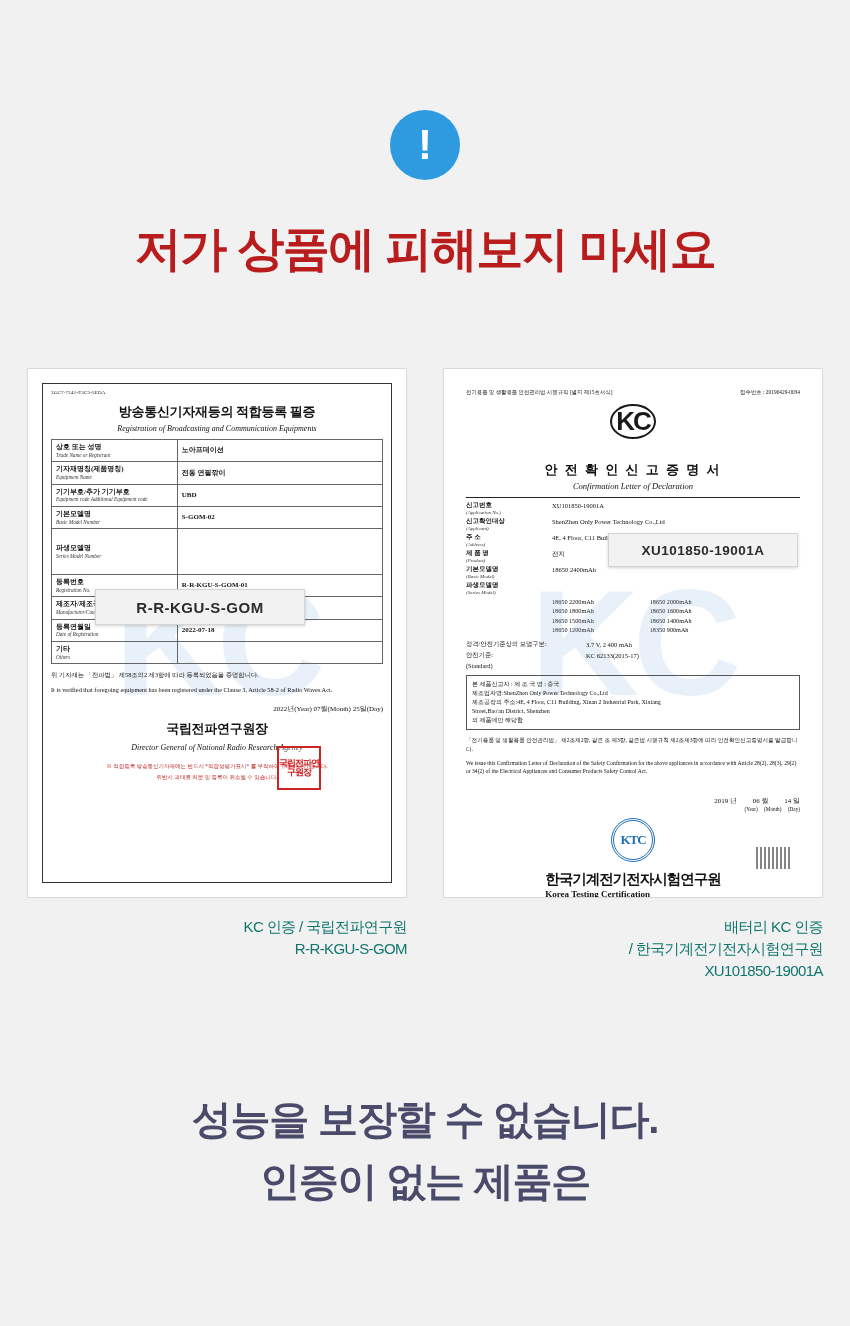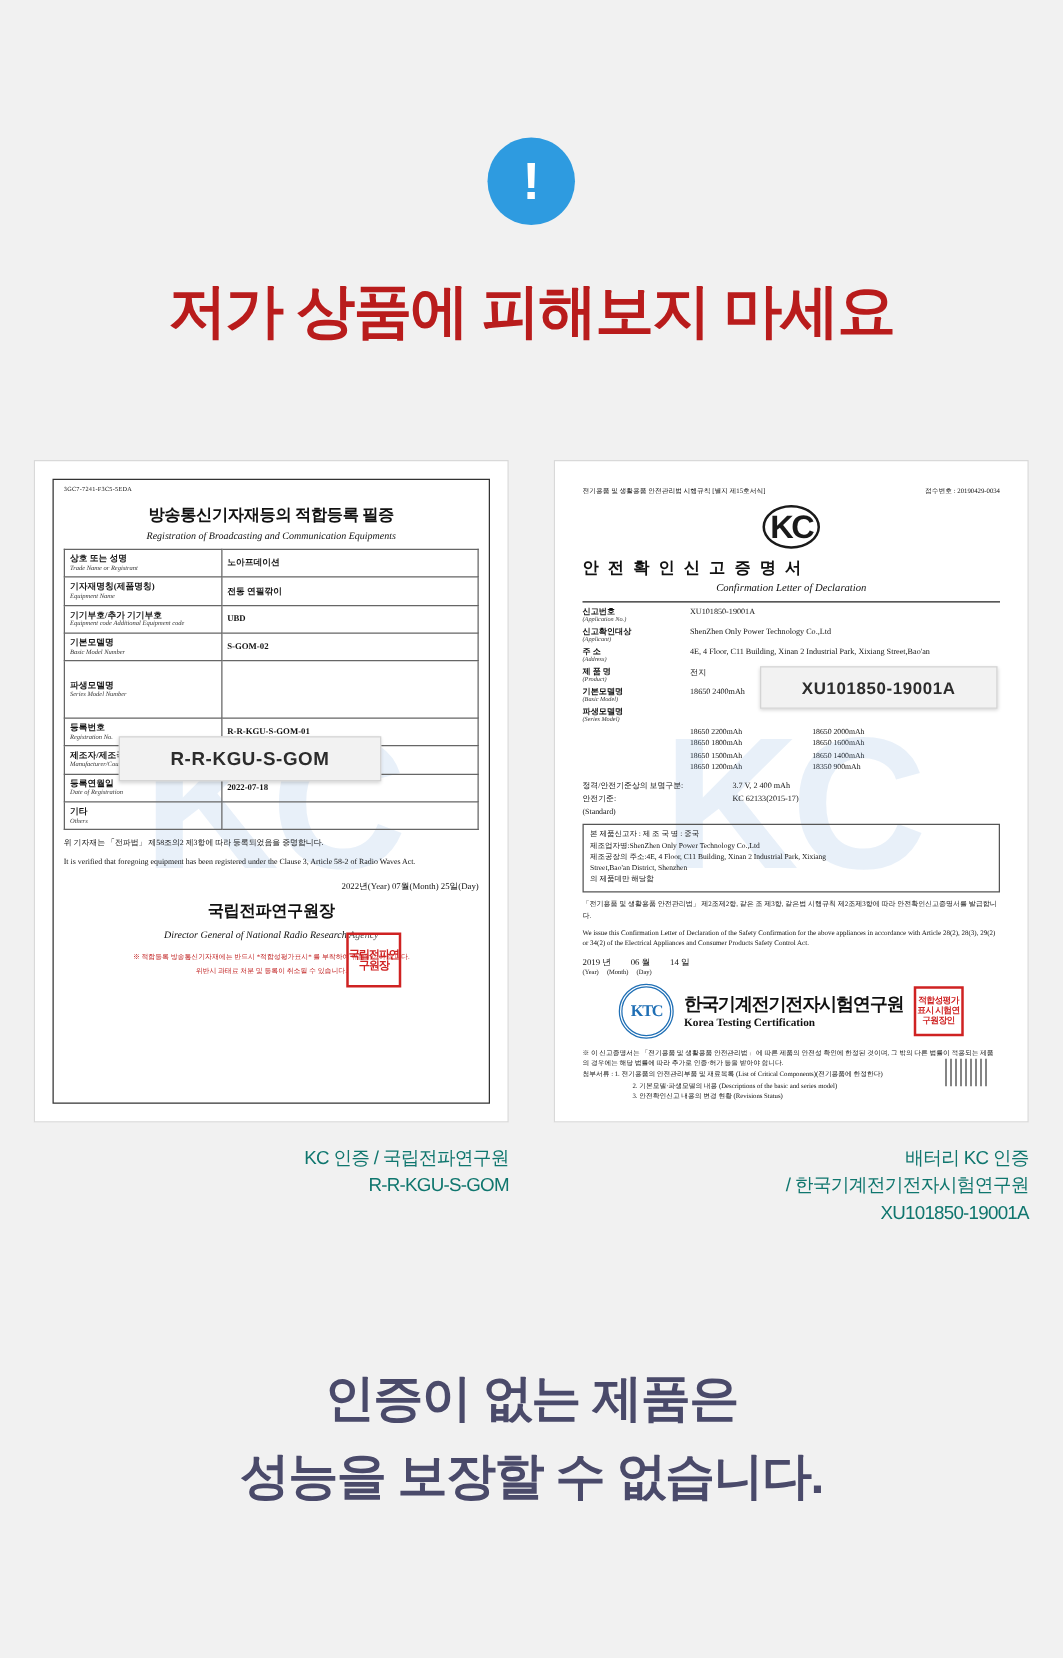--- a/index.html
+++ b/index.html
@@ -218,22 +218,22 @@
     position: relative; z-index: 2;
   }
   .kc-logo i {
     display: inline-block;
     border: 2px solid #1a1a1a;
     border-radius: 50%;
     padding: 0 4px;
     font-style: normal;
   }
   .r-title {
-    text-align: left; font-size: 13px; font-weight: bold;
-    letter-spacing: 2px; margin-top: 6px; position: relative; z-index: 2;
+    text-align: center; font-size: 13px; font-weight: bold;
+    letter-spacing: 2px; margin-top: 22px; position: relative; z-index: 2;
   }
   .r-title-en {
     text-align: center; font-size: 8.5px; font-style: italic;
     margin-top: 2px; margin-bottom: 6px; position: relative; z-index: 2; font-family: Liberation Serif, serif;
   }
   .r-rows { position: relative; z-index: 2; font-size: 6.3px; }
   .r-row { display: flex; margin-bottom: 2px; }
   .r-key { width: 86px; flex: none; }
   .r-key .kr { font-size: 6.5px; font-weight: bold; }
   .r-key .en { font-size: 5px; }
@@ -248,27 +248,27 @@
     font-size: 6px;
     line-height: 1.5;
     margin-top: 6px;
     position: relative; z-index: 2;
   }
   .declare {
     font-size: 5.6px; line-height: 1.5; margin-top: 6px;
     position: relative; z-index: 2;
   }
   .r-date {
-    text-align: left; font-size: 7px; margin-top: 5px;
+    text-align: right; font-size: 7px; margin-top: 20px;
     position: relative; z-index: 2;
   }
   .r-date small { display: block; font-size: 5.2px; }
   .org-line {
     display: flex; align-items: center; justify-content: center;
-    gap: 8px; margin-top: 6px; position: relative; z-index: 3;
+    gap: 8px; margin-top: 6px; position: relative; z-index: 3; flex-direction: column;
   }
   .ktc-emblem {
     width: 44px; height: 44px; border-radius: 50%;
     border: 3px double #1f6fb5;
     display: flex; align-items: center; justify-content: center;
     color: #1f6fb5; font-weight: bold; font-size: 13px;
     letter-spacing: -1px;
   }
   .org-names { text-align: left; }
   .org-kr { font-size: 14.5px; font-weight: bold; letter-spacing: -1px; }
@@ -569,17 +569,17 @@
 
       <div class="caption">
         <div>배터리 KC 인증</div>
         <div>/ 한국기계전기전자시험연구원</div>
         <div>XU101850-19001A</div>
       </div>
     </div>
   </div>
 
   <div class="bottom-lines">
+    <div>성능을 보장할 수 없습니다.</div>
     <div>인증이 없는 제품은</div>
-    <div>성능을 보장할 수 없습니다.</div>
   </div>
 
 </div>
 
 </body></html>

